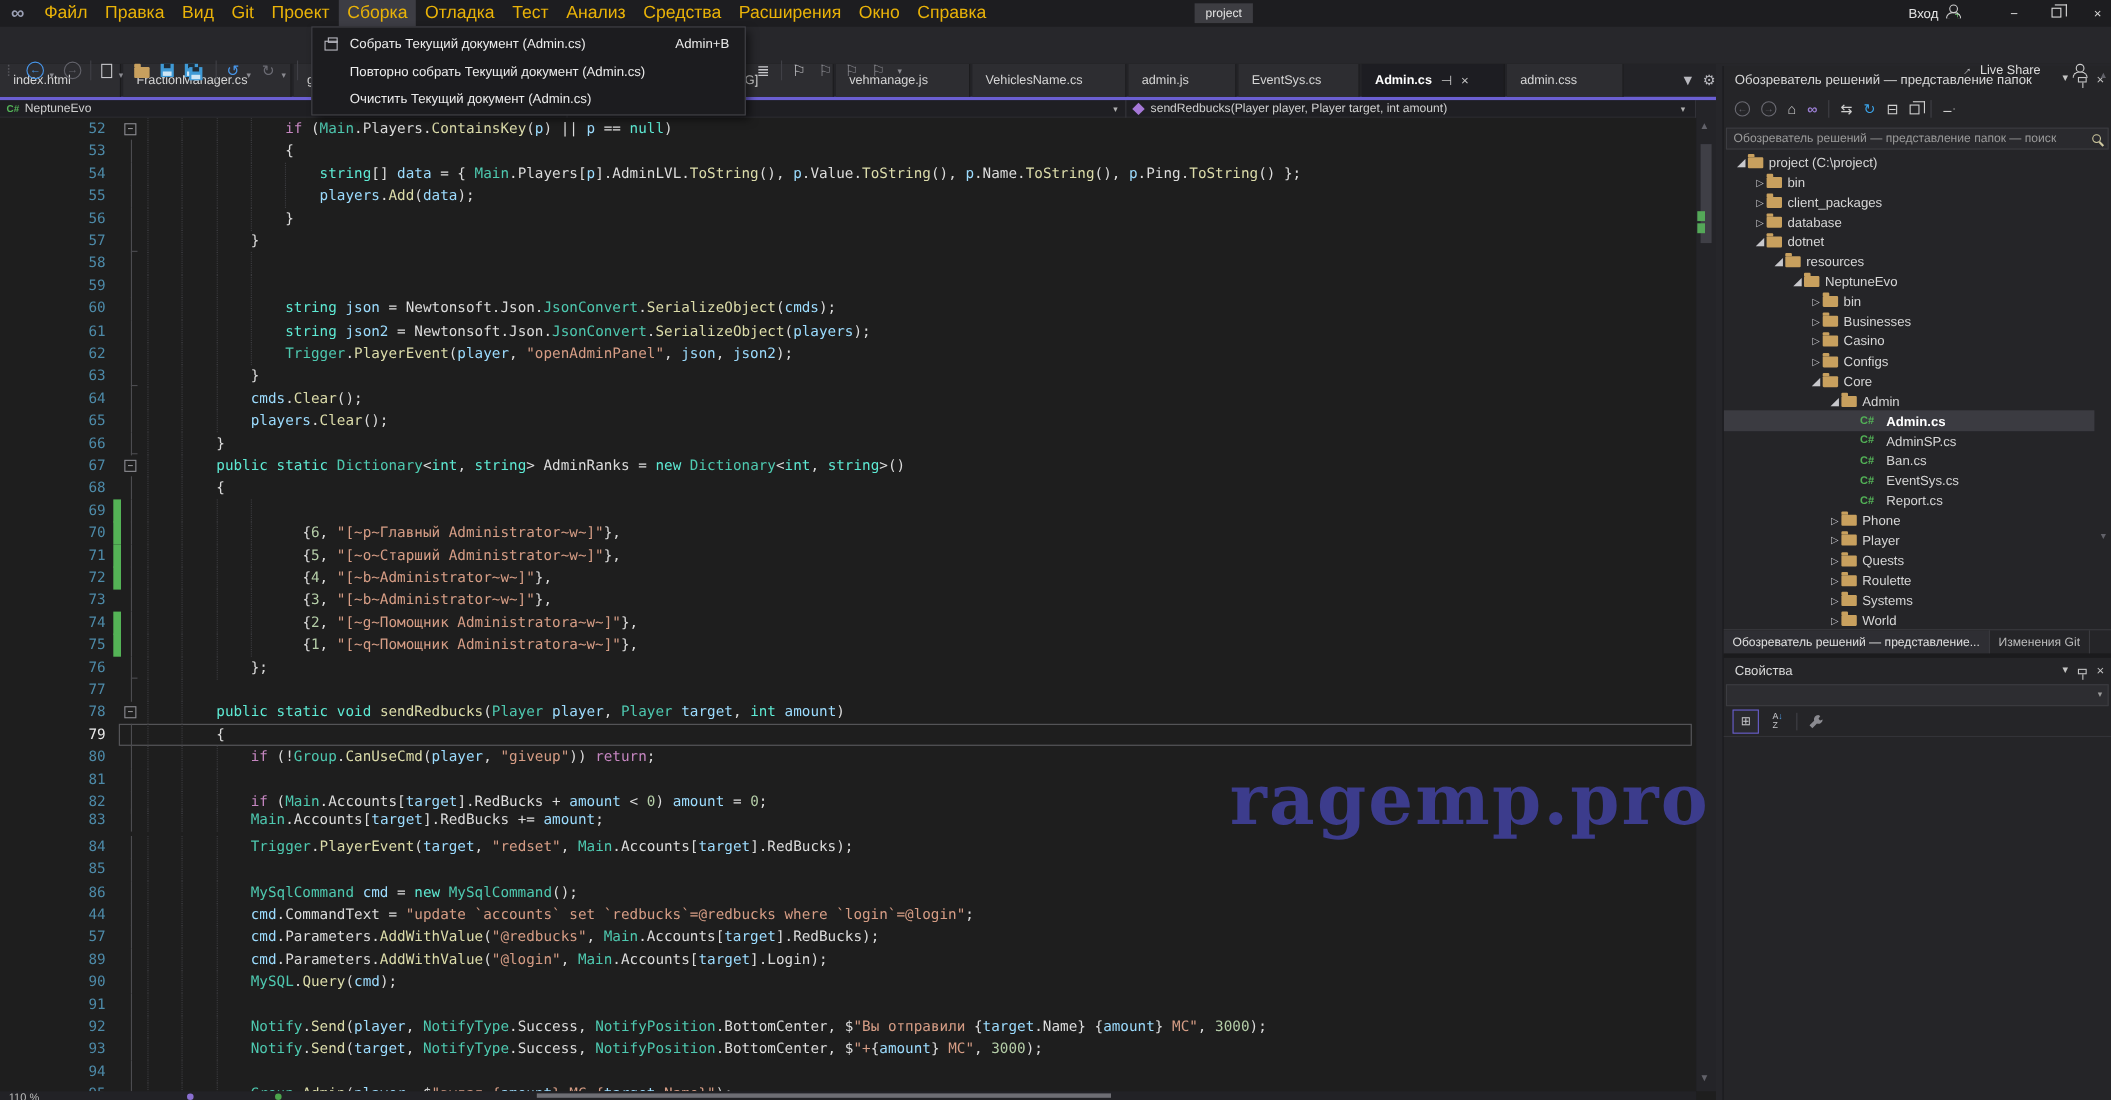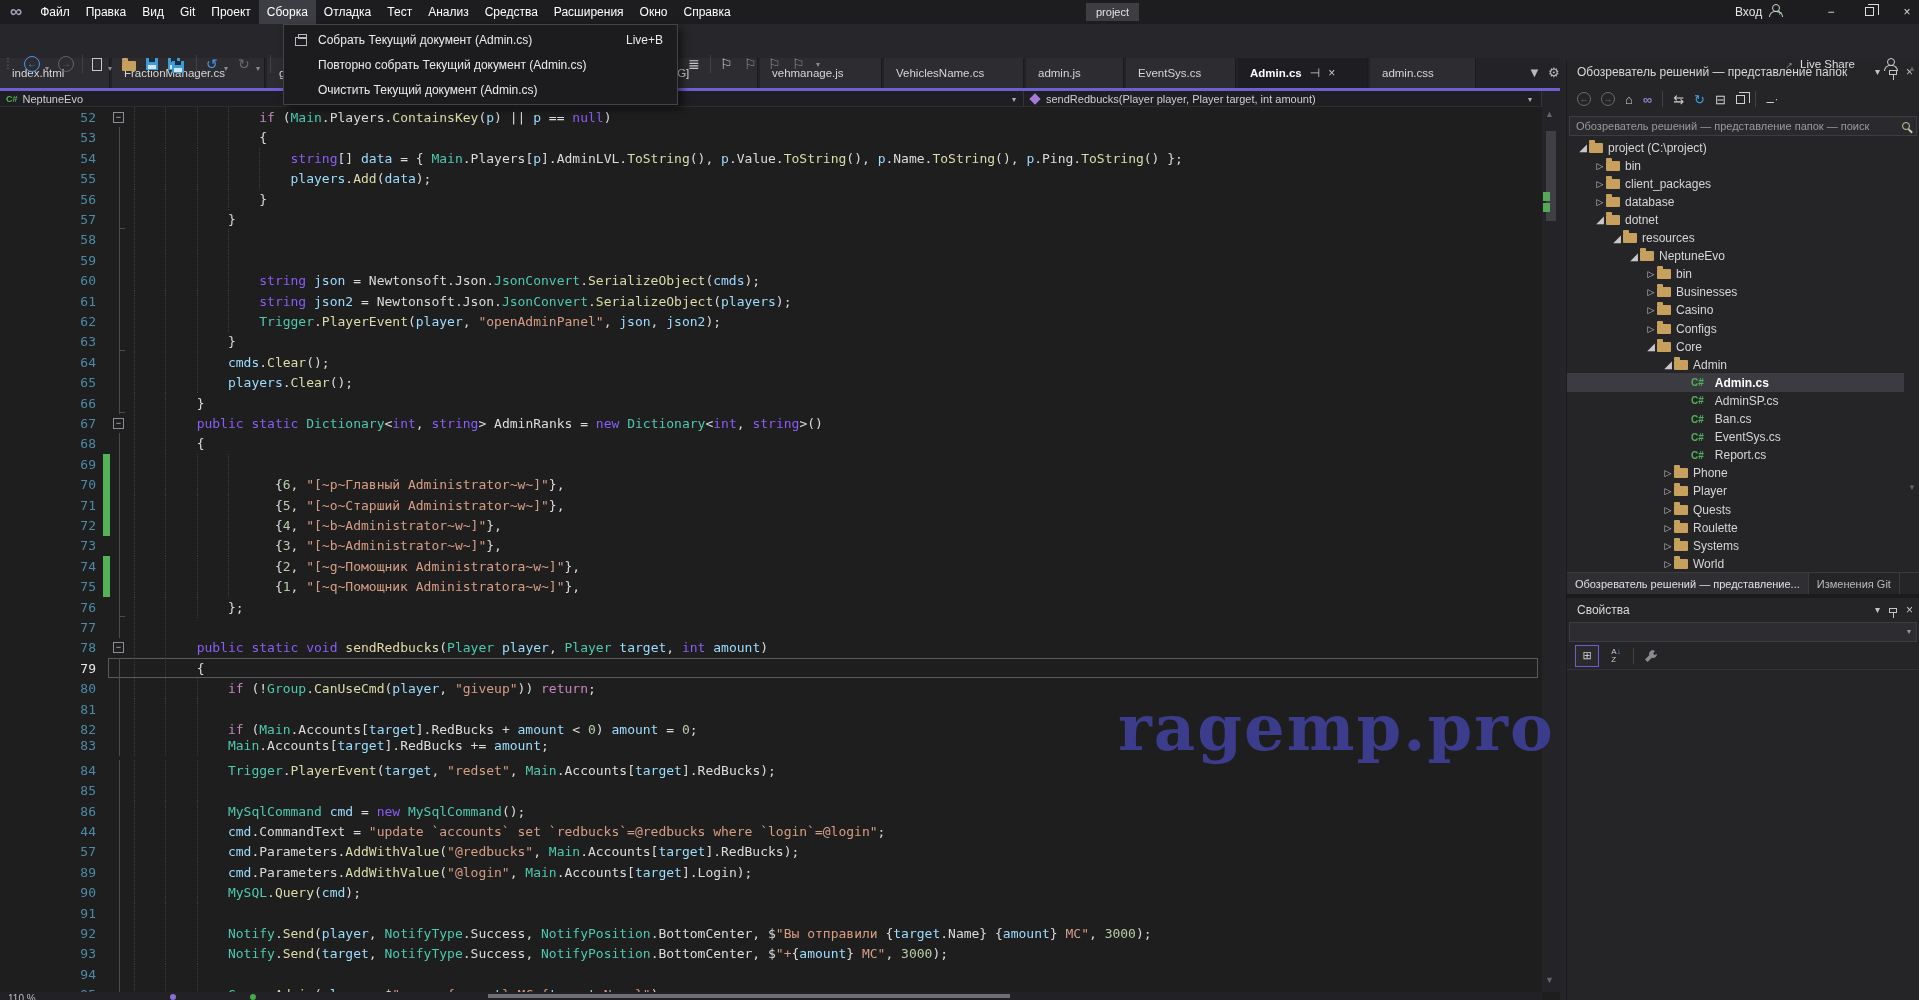--- a/index.html
+++ b/index.html
@@ -1,21 +1,21 @@
 <!DOCTYPE html>
 <html><head>
 <meta charset="utf-8">
 <style>
   *{margin:0;padding:0;box-sizing:border-box}
   html,body{width:1919px;height:1000px;overflow:hidden;background:#1e1e1e;font-family:"Liberation Sans",sans-serif;color:#dcdcdc}
   #stage{position:relative;width:1919px;height:1000px;background:#1e1e1e}
   
   #titlebar{position:absolute;left:0;top:0;width:1919px;height:24px;background:#1d1d20;display:flex;align-items:center;z-index:40}
   #vslogo{font-size:17px;color:#9ba0b4;margin:0 10px 0 10px;font-weight:bold}
-  .menu-item{font-size:12px;color:#ffffff;padding:0 8px;height:24px;line-height:24px;cursor:default}
+  .menu-item{font-size:16px;color:#eab308;padding:0 8px;height:24px;line-height:24px;cursor:default}
   .menu-item.open{background:#3d3d44}
   #qsearch{position:absolute;left:888px;top:3px;width:190px;height:18px;background:#313136;border:1px solid #3f3f45;display:flex;align-items:center;justify-content:space-between;padding:0 6px;font-size:11px;color:#9a9a9a}
   #projbtn{position:absolute;left:1086px;top:3px;height:18px;background:#3d3d42;color:#e4e4e4;font-size:11px;padding:0 10px;line-height:18px}
   #signin{position:absolute;left:1735px;top:0;height:24px;line-height:24px;font-size:12px;color:#e4e4e4}
   .winbtn{position:absolute;top:0;width:34px;height:24px;text-align:center;line-height:24px;color:#dcdcdc;font-size:12px}
   .person{display:inline-block;position:relative;width:12px;height:12px}
   .person:before{content:"";position:absolute;left:3px;top:0;width:6px;height:6px;border-radius:50%;border:1px solid #cfcfcf}
   .person:after{content:"";position:absolute;left:0;top:7px;width:12px;height:5px;border-radius:6px 6px 0 0;border:1px solid #cfcfcf;border-bottom:none}
   .gplus{position:absolute;left:8px;top:-3px;color:#6cc06c;font-size:9px}
   
@@ -62,21 +62,21 @@
   .row{position:absolute;left:0;width:1542px;height:21px}
   .ln{position:absolute;left:0;top:0;width:96px;text-align:right;color:#4d8aa8;font-family:"DejaVu Sans Mono",monospace;font-size:13px;line-height:21px}
   .ln.cur{color:#e8e8e8}
   .chg{position:absolute;left:103px;top:0;width:7px;height:21px;background:#54b356}
   .stem{position:absolute;left:119px;top:0;width:1px;height:21px;background:#4c4c50}
   .tickm{position:absolute;left:119px;top:19px;width:6px;height:1px;background:#4c4c50}
   .foldbox{position:absolute;left:113px;top:5px;width:11px;height:11px;border:1px solid #8c8c92;background:#1e1e1e;color:#c8c8cc;font-size:9px;line-height:9px;text-align:center}
   .code{position:absolute;left:134px;top:0;right:0;height:21px;font-family:"DejaVu Sans Mono",monospace;font-size:13px;line-height:21px;white-space:pre}
   .guide{position:absolute;top:0;width:1px;height:21px;border-left:1px dotted #3d3d41}
   .curline{position:absolute;left:108px;top:0;width:1430px;height:20px;border:1px solid #5a5a5e}
-  .tk-k{color:#8b5cf6}.tk-c{color:#c586c0}.tk-t{color:#4ec9b0}.tk-m{color:#dcdcaa}
+  .tk-k{color:#5eead4}.tk-c{color:#c586c0}.tk-t{color:#4ec9b0}.tk-m{color:#dcdcaa}
   .tk-v{color:#9cdcfe}.tk-s{color:#d69d85}.tk-n{color:#b5cea8}.tk-p{color:#dcdcdc}
   #watermark{position:absolute;left:1118px;top:690px;font-size:64px;font-weight:bold;letter-spacing:2px;color:#3c3c8c;font-family:"DejaVu Serif",serif;z-index:5}
   
   #vscroll{position:absolute;left:1542px;top:91px;width:18px;height:901px;background:#242428}
   #vthumb{position:absolute;left:4px;top:40px;width:10px;height:90px;background:#3f3f46}
   .vmark{position:absolute;left:1px;width:7px;height:9px;background:#54a858}
   .varrow{position:absolute;left:3px;color:#62626a;font-size:9px}
   #hscroll{position:absolute;left:0;top:992px;width:1542px;height:8px;background:#222226;overflow:hidden;z-index:8}
   #zoomlbl{position:absolute;left:8px;top:1px;font-size:10px;color:#bdbdbd}
   #hthumb{position:absolute;left:488px;top:2px;width:522px;height:4px;background:#6e6e74}
@@ -188,21 +188,21 @@
         <span class="person"></span>
       </div>
   </div>
 
   <div id="buildmenu">
       <div class="bm-item">
         <div class="bm-ico">
           <span class="bld"></span>
         </div>
         <span>Собрать Текущий документ (Admin.cs)</span>
-        <span class="bm-short">Live+B</span>
+        <span class="bm-short">Admin+B</span>
       </div>
       <div class="bm-item">
         <div class="bm-ico"></div>
         <span>Повторно собрать Текущий документ (Admin.cs)</span>
         <span class="bm-short"></span>
       </div>
       <div class="bm-item">
         <div class="bm-ico"></div>
         <span>Очистить Текущий документ (Admin.cs)</span>
         <span class="bm-short"></span>

